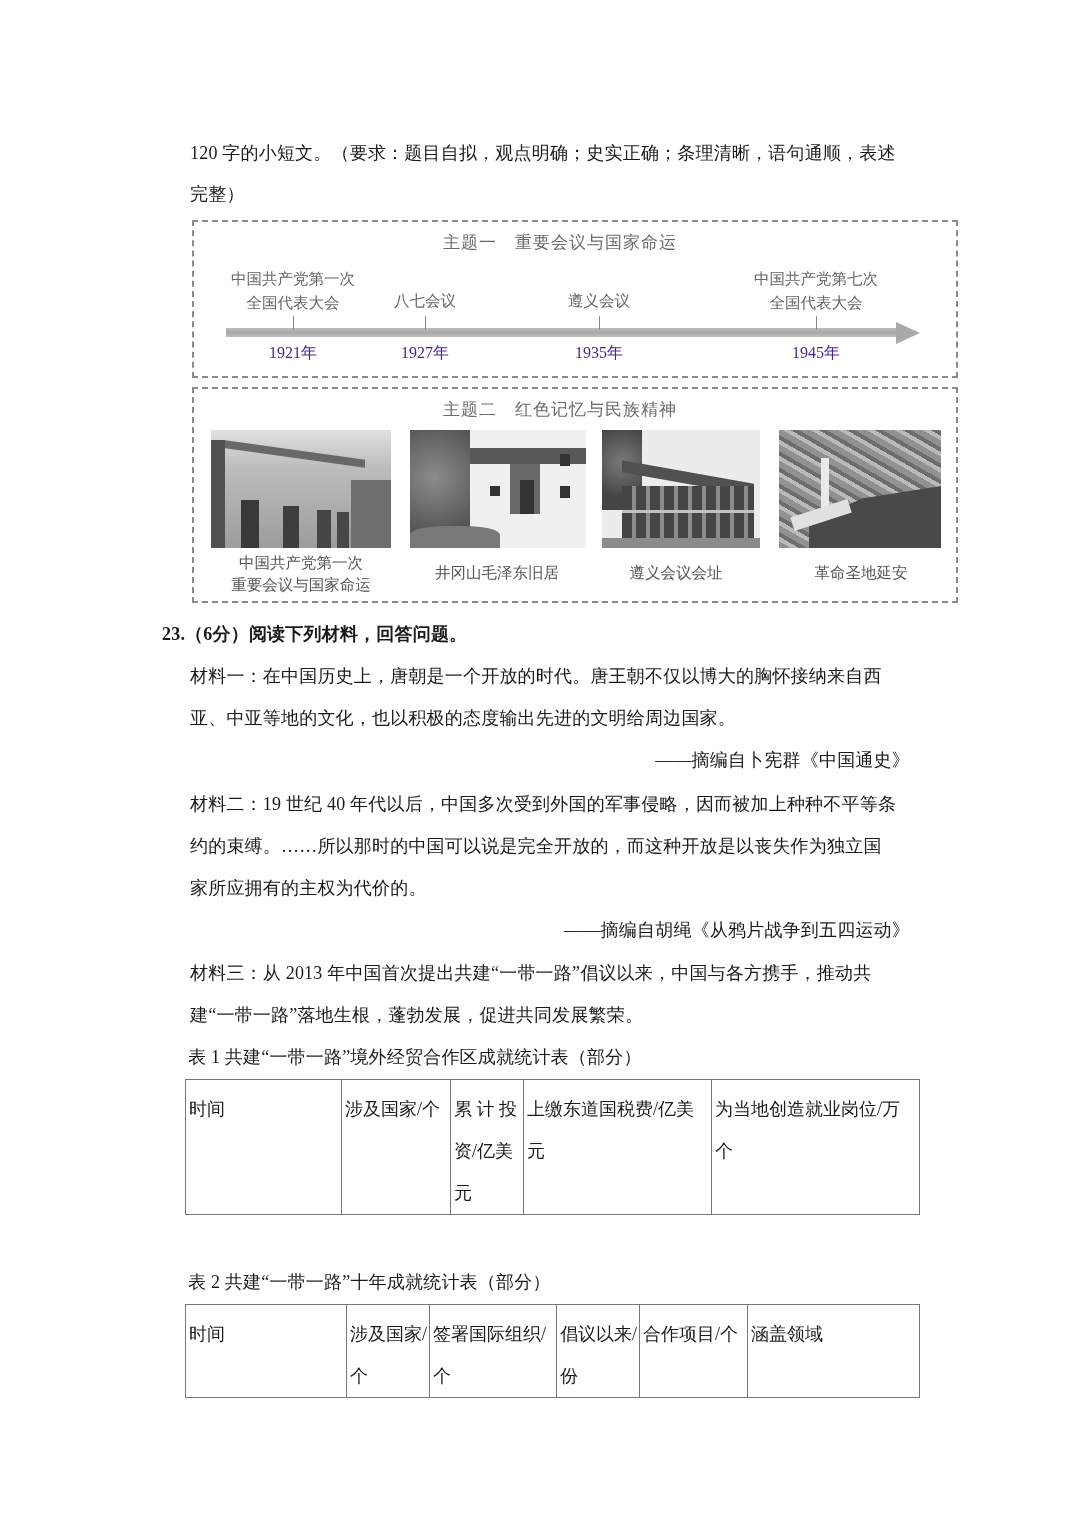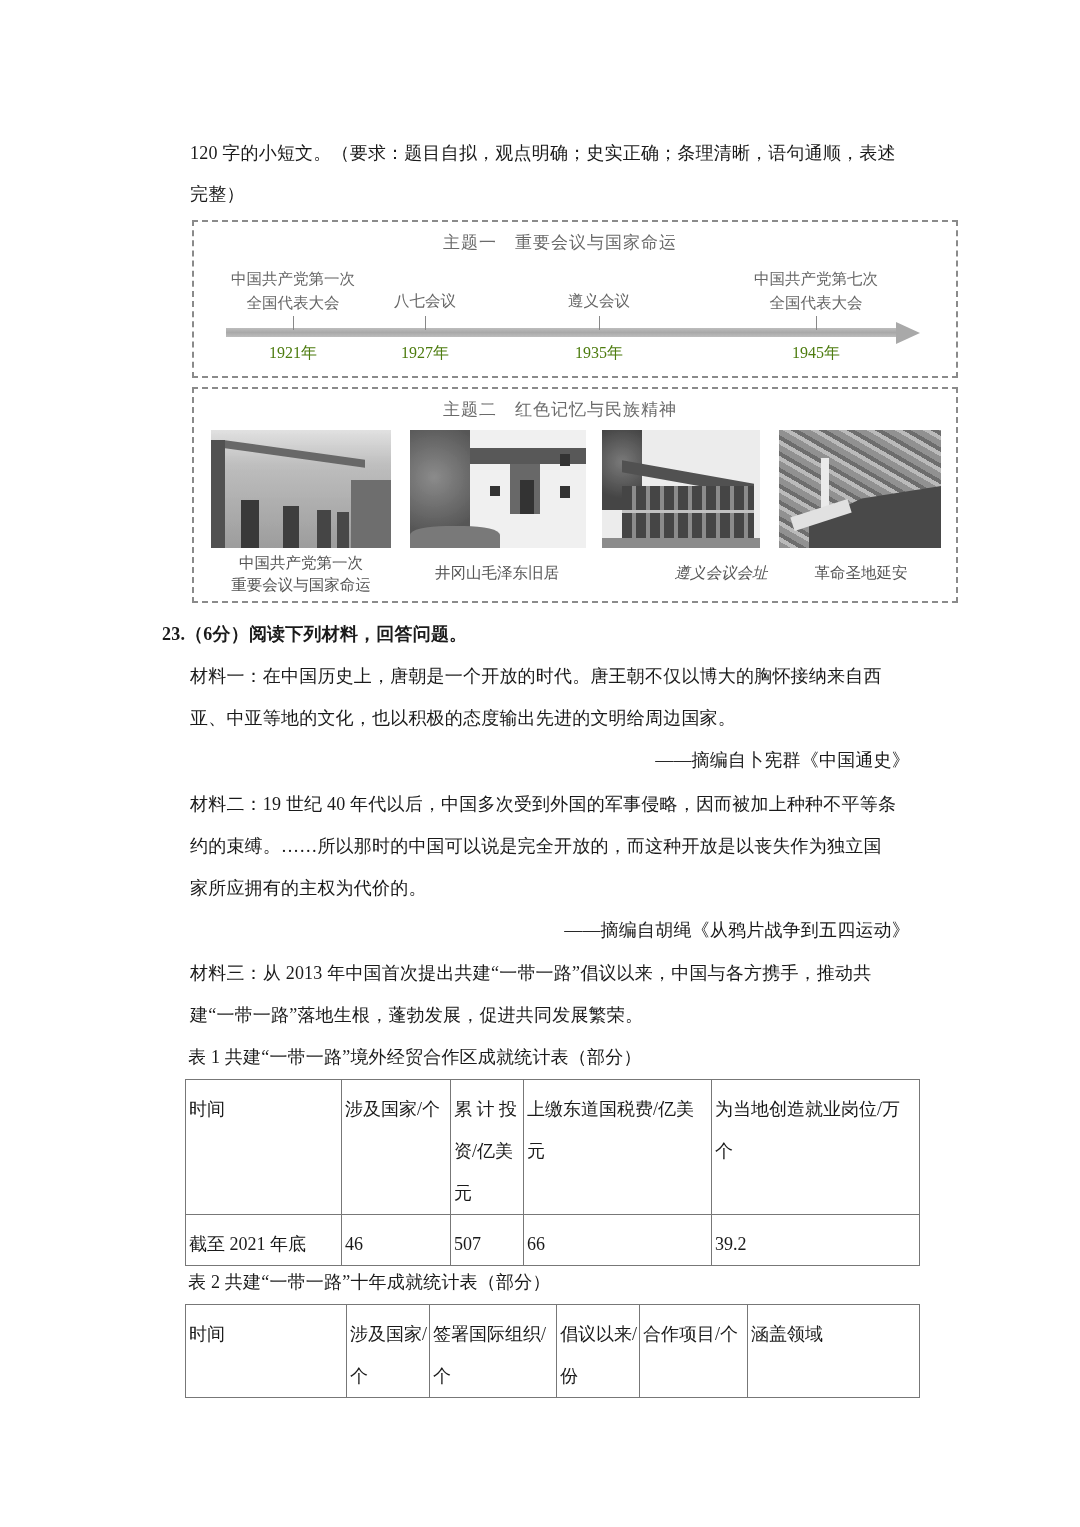--- a/index.html
+++ b/index.html
@@ -16,21 +16,21 @@
   .theme-title {
     position: absolute; font-size: 17px; color: #6a6a6a; letter-spacing: 1px;
     font-family: "DejaVu Serif", serif; white-space: nowrap;
   }
   .tl-label {
     position: absolute; font-size: 15.5px; color: #666; text-align: center;
     line-height: 24px; white-space: nowrap; font-family: "DejaVu Serif", serif;
     transform: translateX(-50%);
   }
   .tl-year {
-    position: absolute; font-size: 16px; color: #4d7c0f; white-space: nowrap;
+    position: absolute; font-size: 16px; color: #4c1d95; white-space: nowrap;
     transform: translateX(-50%);
   }
   .tl-tick { position: absolute; width: 1px; height: 14px; background: #888; }
   .photo {
     position: absolute; overflow: hidden; background: #cfcfcf;
     filter: grayscale(1) contrast(1.1);
   }
   .caption {
     position: absolute; font-size: 15.5px; color: #555; text-align: center;
     line-height: 22px; transform: translateX(-50%); white-space: nowrap;
@@ -116,21 +116,21 @@
   <div class="abs" style="left:30px; top:56px; width:132px; height:62px; background:#4e4e4e; clip-path:polygon(0 60%,40% 20%,100% 0,100% 100%,0 100%);"></div>
   <div class="abs" style="left:42px; top:28px; width:8px; height:60px; background:#e0e0e0;"></div>
   <div class="abs" style="left:12px; top:78px; width:60px; height:14px; background:#d8d8d8; transform:rotate(-18deg);"></div>
 </div>
 
 <div class="caption" style="left:301px; top:552px;">
   <div>中国共产党第一次</div>
   <div>重要会议与国家命运</div>
 </div>
 <div class="caption" style="left:497px; top:562px;">井冈山毛泽东旧居</div>
-<div class="caption" style="left:721px; top:562px;font-style:italic;">遵义会议会址</div>
+<div class="caption" style="left:676px; top:562px;">遵义会议会址</div>
 <div class="caption" style="left:861px; top:562px;">革命圣地延安</div>
 
 <div class="line" style="left:162px; top:622px;font-weight:bold;">23.（6分）阅读下列材料，回答问题。</div>
 
 <div class="line" style="left:190px; top:664px;">材料一：在中国历史上，唐朝是一个开放的时代。唐王朝不仅以博大的胸怀接纳来自西</div>
 <div class="line" style="left:190px; top:706px;">亚、中亚等地的文化，也以积极的态度输出先进的文明给周边国家。</div>
 <div class="line" style="right:170px; top:748px;">——摘编自卜宪群《中国通史》</div>
 
 <div class="line" style="left:190px; top:792px;">材料二：19 世纪 40 年代以后，中国多次受到外国的军事侵略，因而被加上种种不平等条</div>
 <div class="line" style="left:190px; top:834px;">约的束缚。……所以那时的中国可以说是完全开放的，而这种开放是以丧失作为独立国</div>
@@ -150,27 +150,20 @@
       <col style="width:208px">
   </colgroup>
   <tbody>
       <tr style="height:133px;">
     <td>时间</td>
     <td>涉及国家/个</td>
     <td>累 计 投 资/亿美元</td>
     <td>上缴东道国税费/亿美元</td>
     <td>为当地创造就业岗位/万个</td>
   </tr>
-  <tr style="height:48px;">
-    <td>截至 2021 年底</td>
-    <td>46</td>
-    <td>507</td>
-    <td>66</td>
-    <td>39.2</td>
-  </tr>
 </tbody>
   </table>
 
 <div class="line" style="left:188px; top:1270px;">表 2 共建“一带一路”十年成就统计表（部分）</div>
 <table class="t" style="left:185px; top:1304px; width:734px;">
   <colgroup>
     <col style="width:161px">
       <col style="width:83px">
       <col style="width:127px">
       <col style="width:83px">

